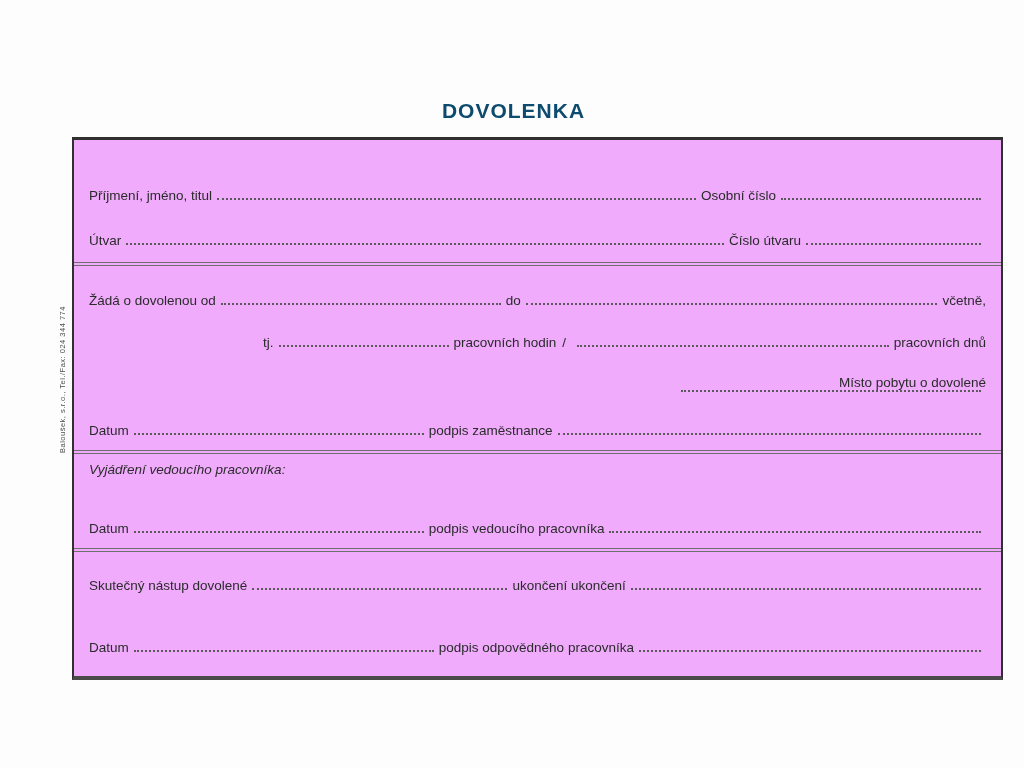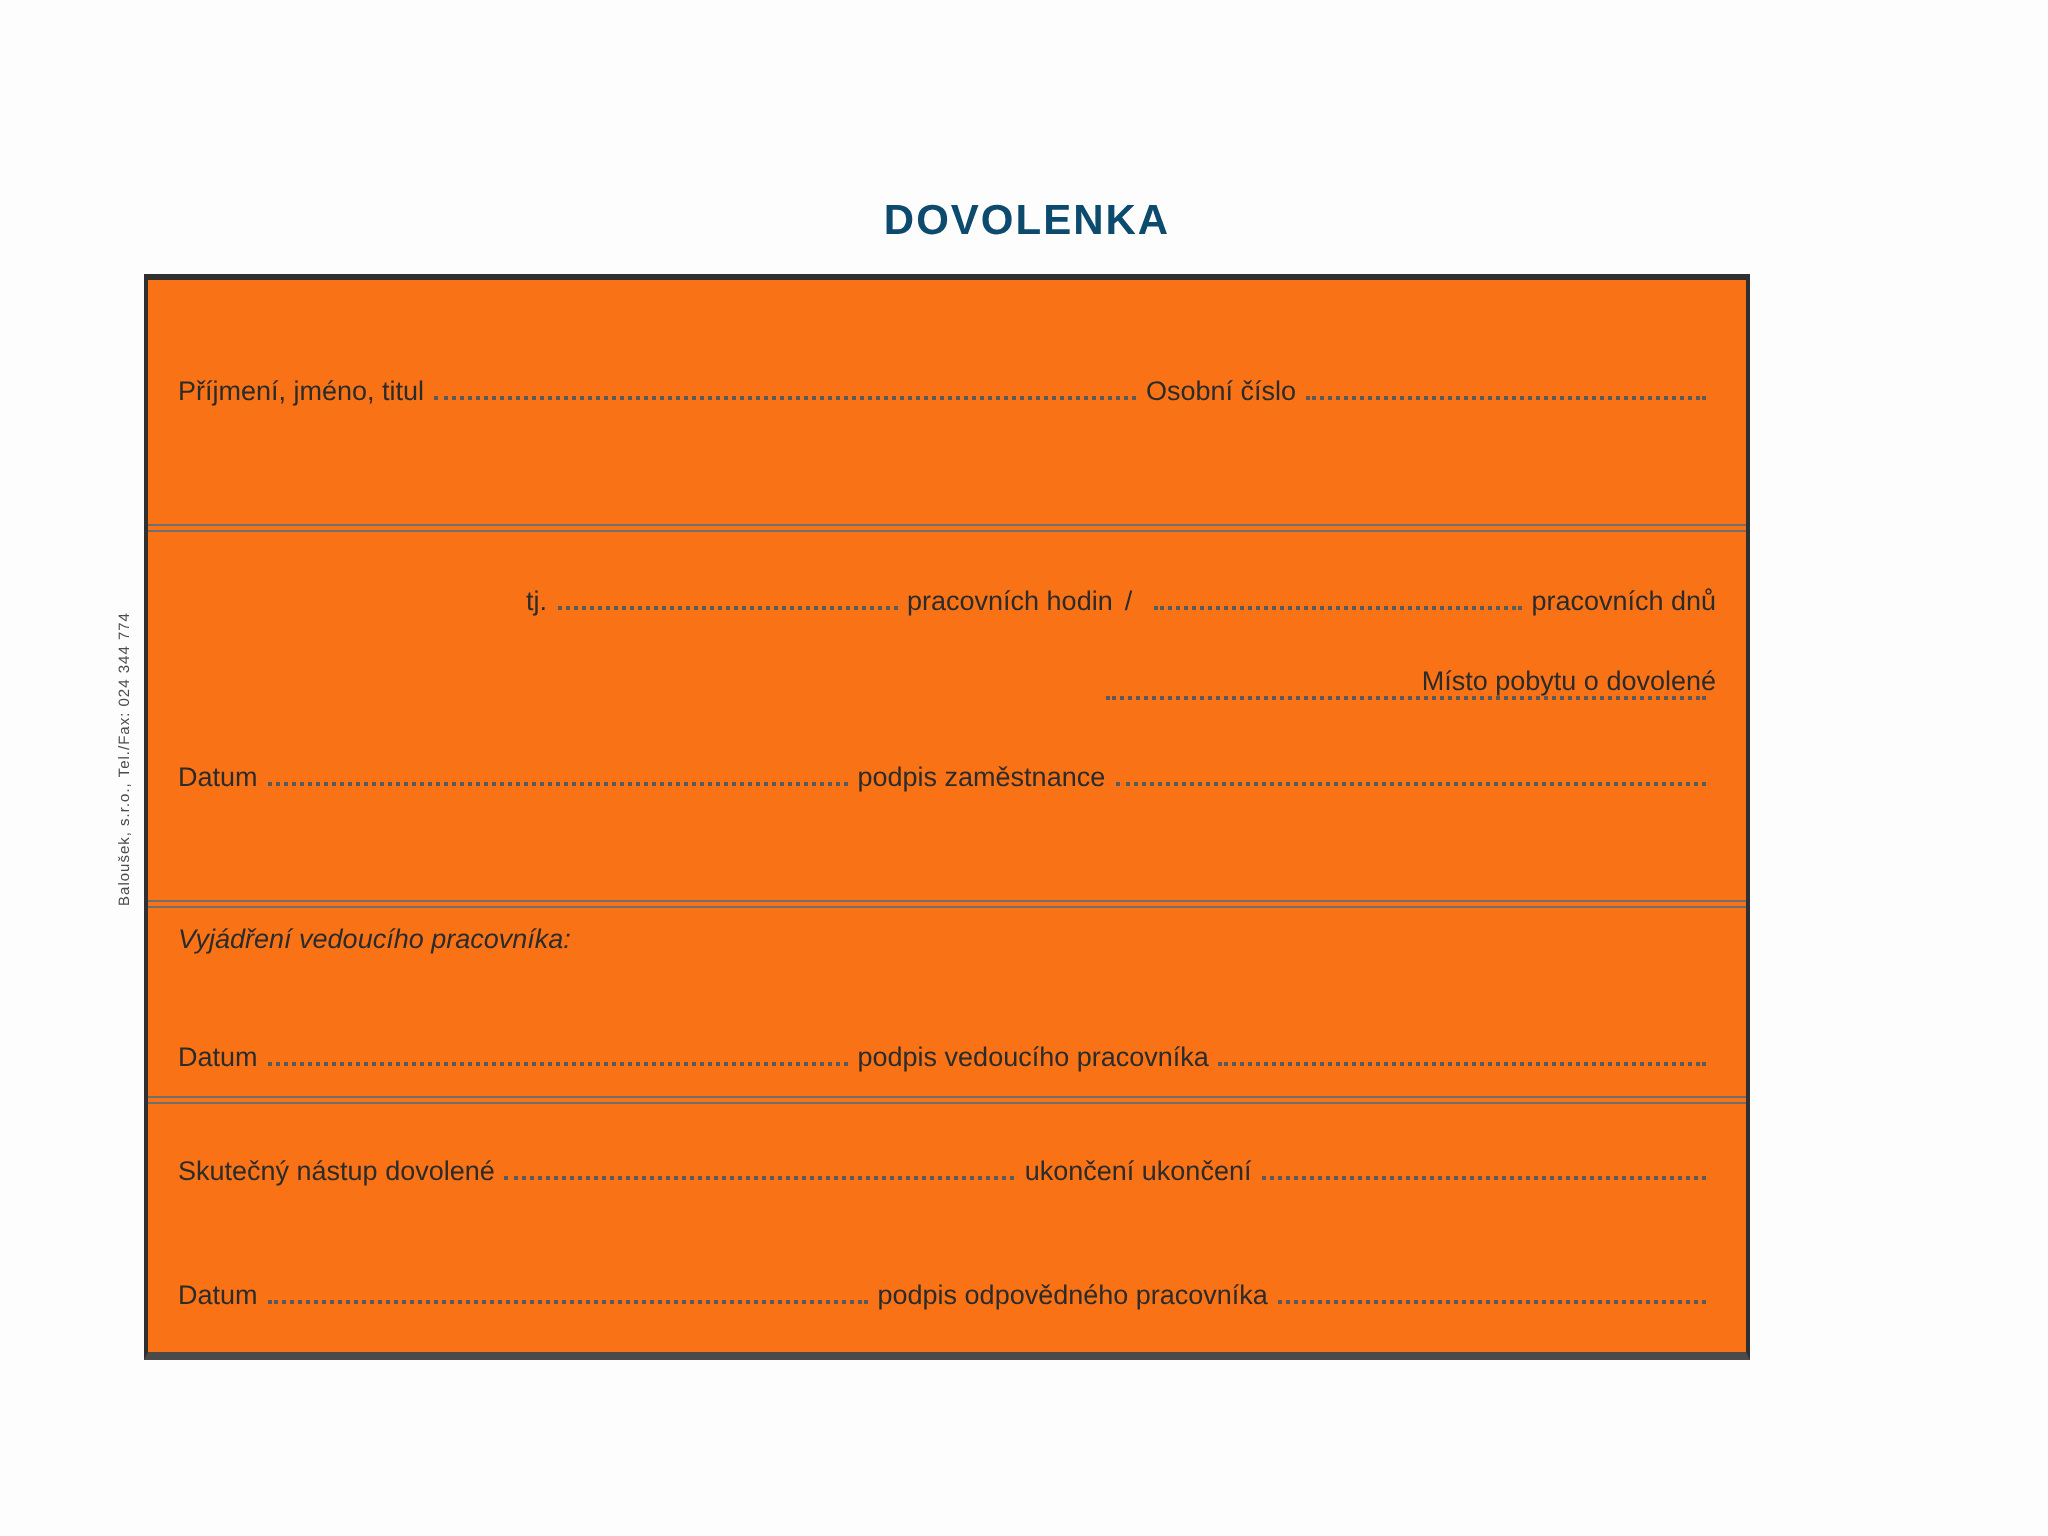--- a/index.html
+++ b/index.html
@@ -15,27 +15,27 @@
     left: 72px; top: 99px; width: 883px;
     text-align: center;
     font-size: 21px;
     font-weight: bold;
     letter-spacing: 1px;
     color: #0c4a6e;
   }
   .form-box {
     position: absolute;
     left: 72px; top: 137px;
-    width: 803px; height: 543px;
+    width: 931px; height: 543px;
     box-sizing: border-box;
     border: 2px solid #303030;
     border-top-width: 3px;
     border-bottom-width: 4px;
     border-bottom-color: #4a4a4a;
-    background: #f97316;
+    background: #f0abfc;
     display: flex;
     flex-direction: column;
   }
   .section {
     box-sizing: border-box;
     padding: 0 15px;
     flex: 0 0 auto;
   }
   .sec-identity  { height: 122px; }
   .sec-request   { height: 184px; }
@@ -95,25 +95,38 @@
 
 <div class="form-box">
 
   <div class="section sec-identity">
     <div class="row mt-48">
       <span class="lbl">Příjmení, jméno, titul</span>
       <span class="dots grow"></span>
       <span class="lbl">Osobní číslo</span>
       <span class="dots" style="width:200px"></span>
     </div>
+    <div class="row mt-30">
+      <span class="lbl">Útvar</span>
+      <span class="dots grow"></span>
+      <span class="lbl">Číslo útvaru</span>
+      <span class="dots" style="width:175px"></span>
+    </div>
   </div>
 
   <div class="divider"></div>
 
   <div class="section sec-request">
+    <div class="row mt-27">
+      <span class="lbl">Žádá o dovolenou od</span>
+      <span class="dots" style="width:280px"></span>
+      <span class="lbl">do</span>
+      <span class="dots grow"></span>
+      <span class="lbl">včetně,</span>
+    </div>
     <div class="row mt-27 indent">
       <span class="lbl">tj.</span>
       <span class="dots" style="width:170px"></span>
       <span class="lbl">pracovních hodin</span>
       <span class="lbl slash">/</span>
       <span class="dots grow"></span>
       <span class="lbl">pracovních dnů</span>
     </div>
     <div class="row mt-25">
       <span class="lbl">Místo pobytu o dovolené</span>

